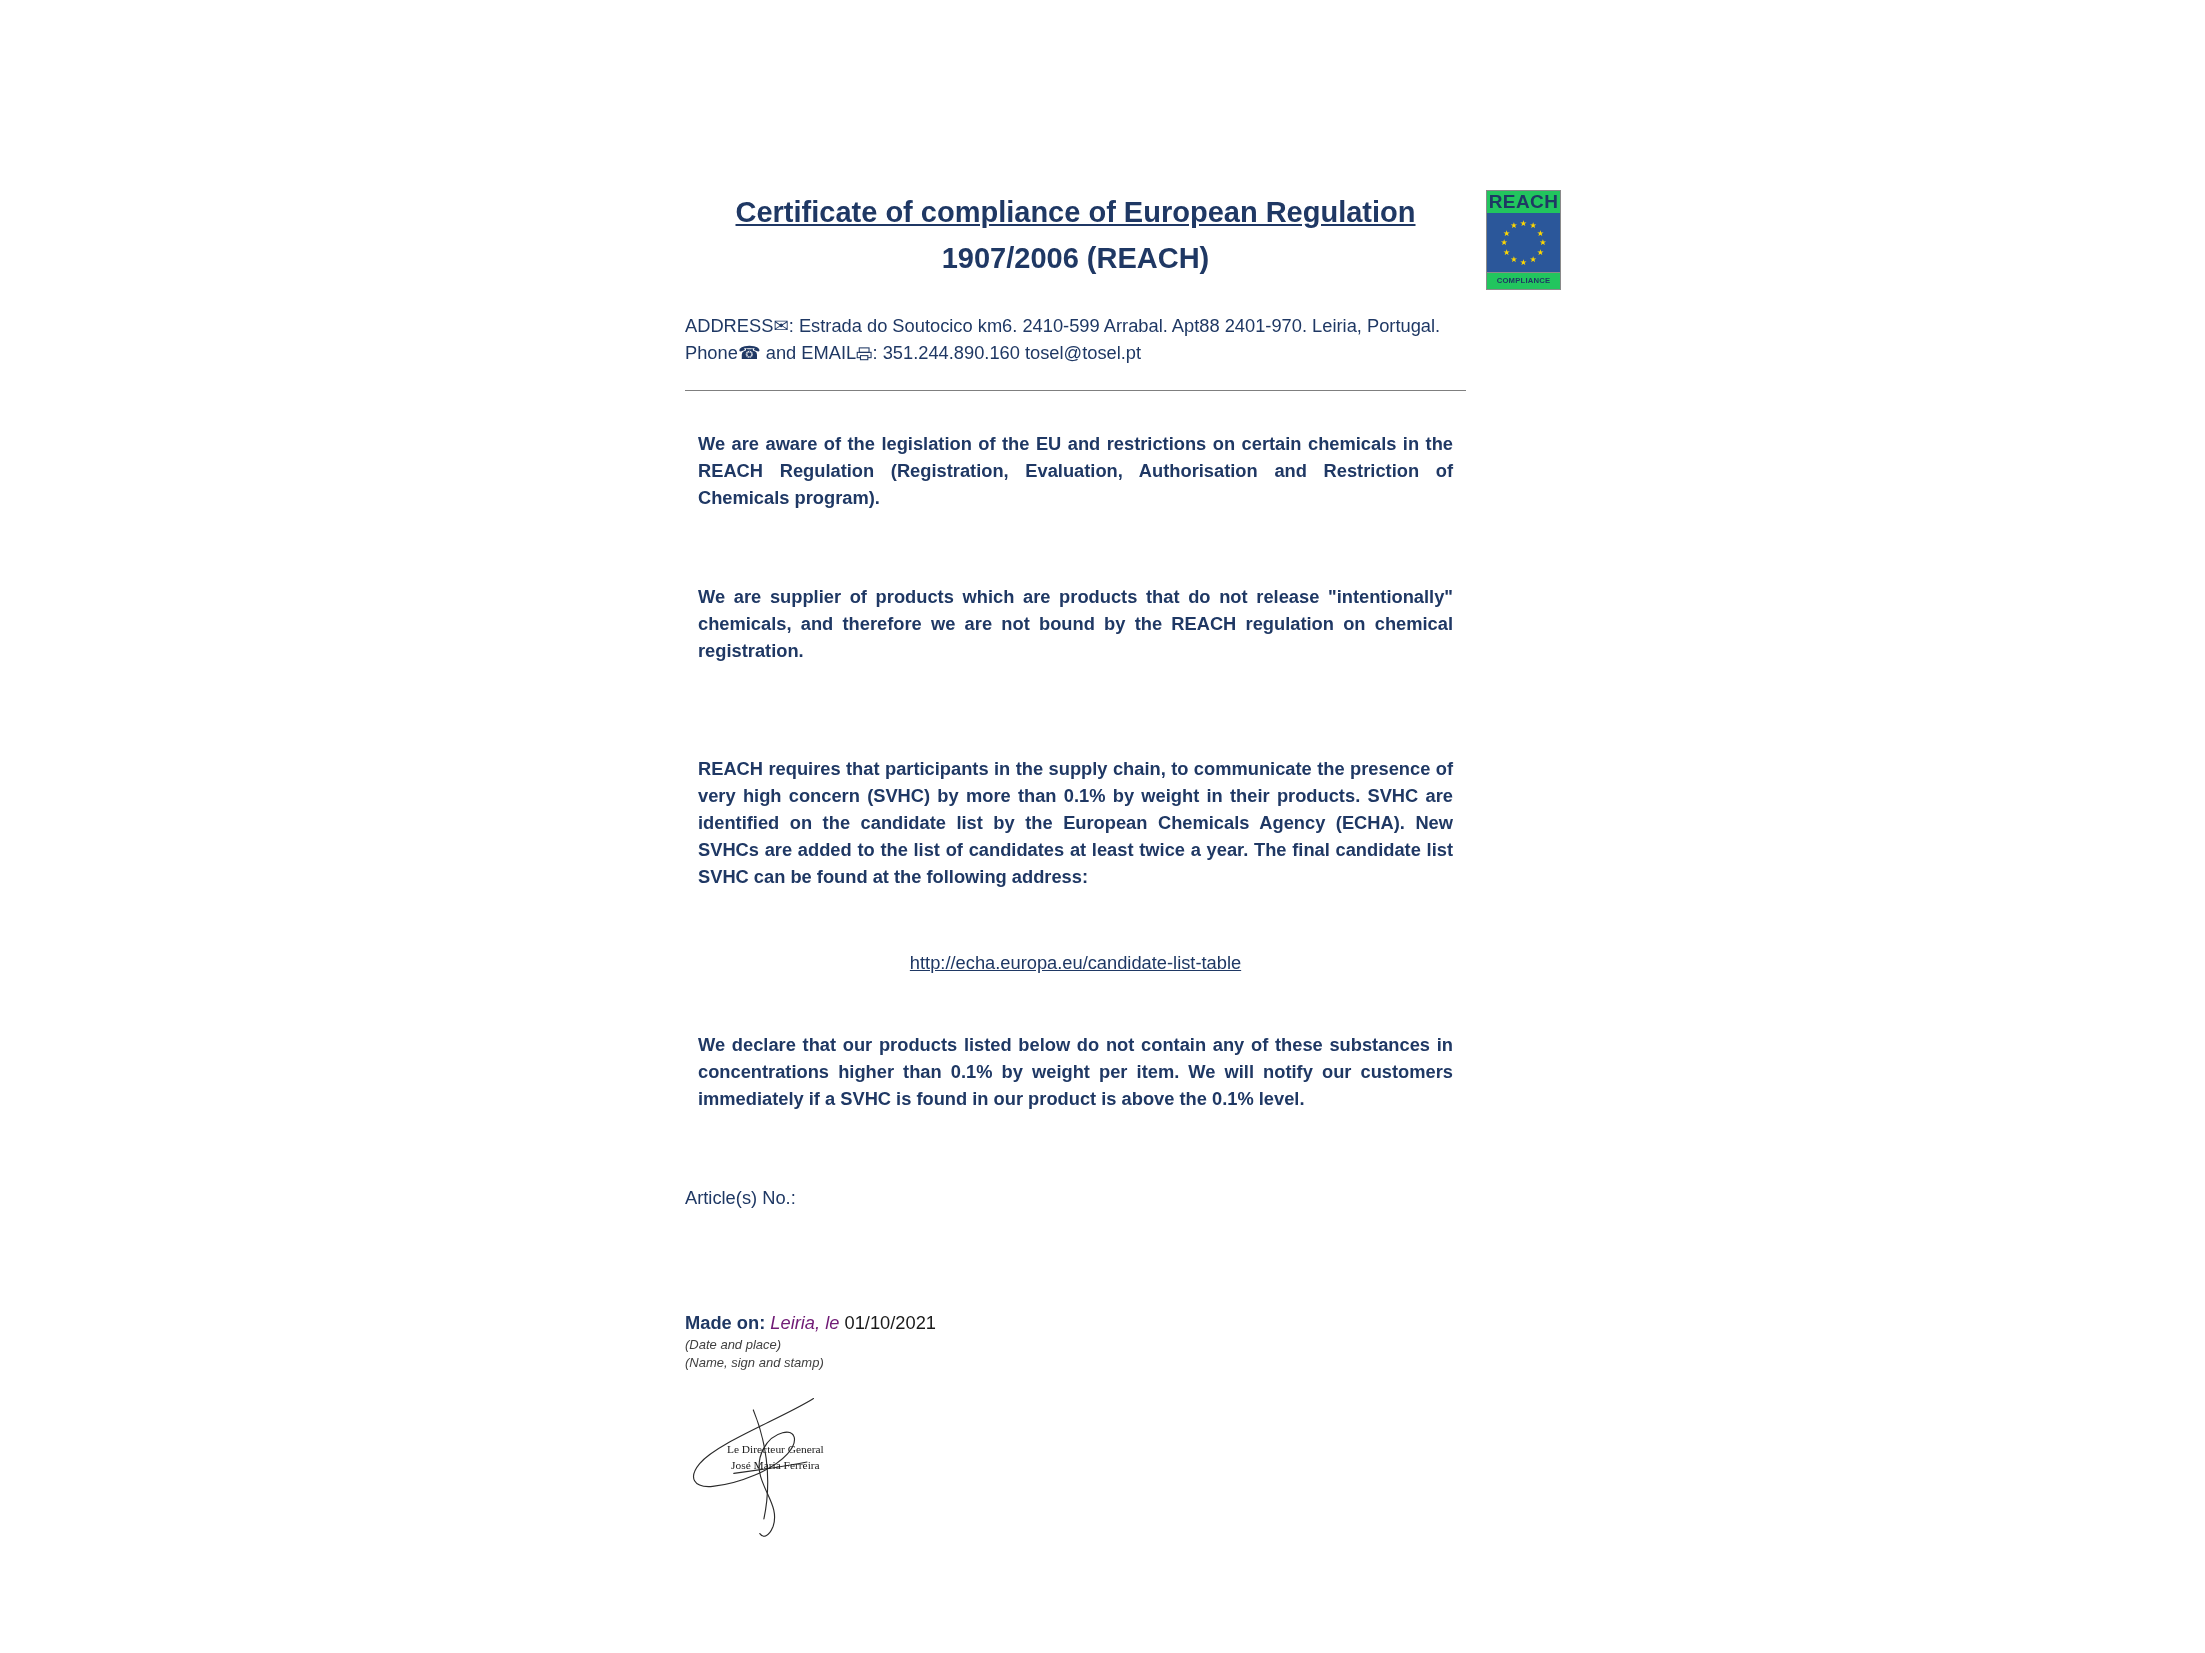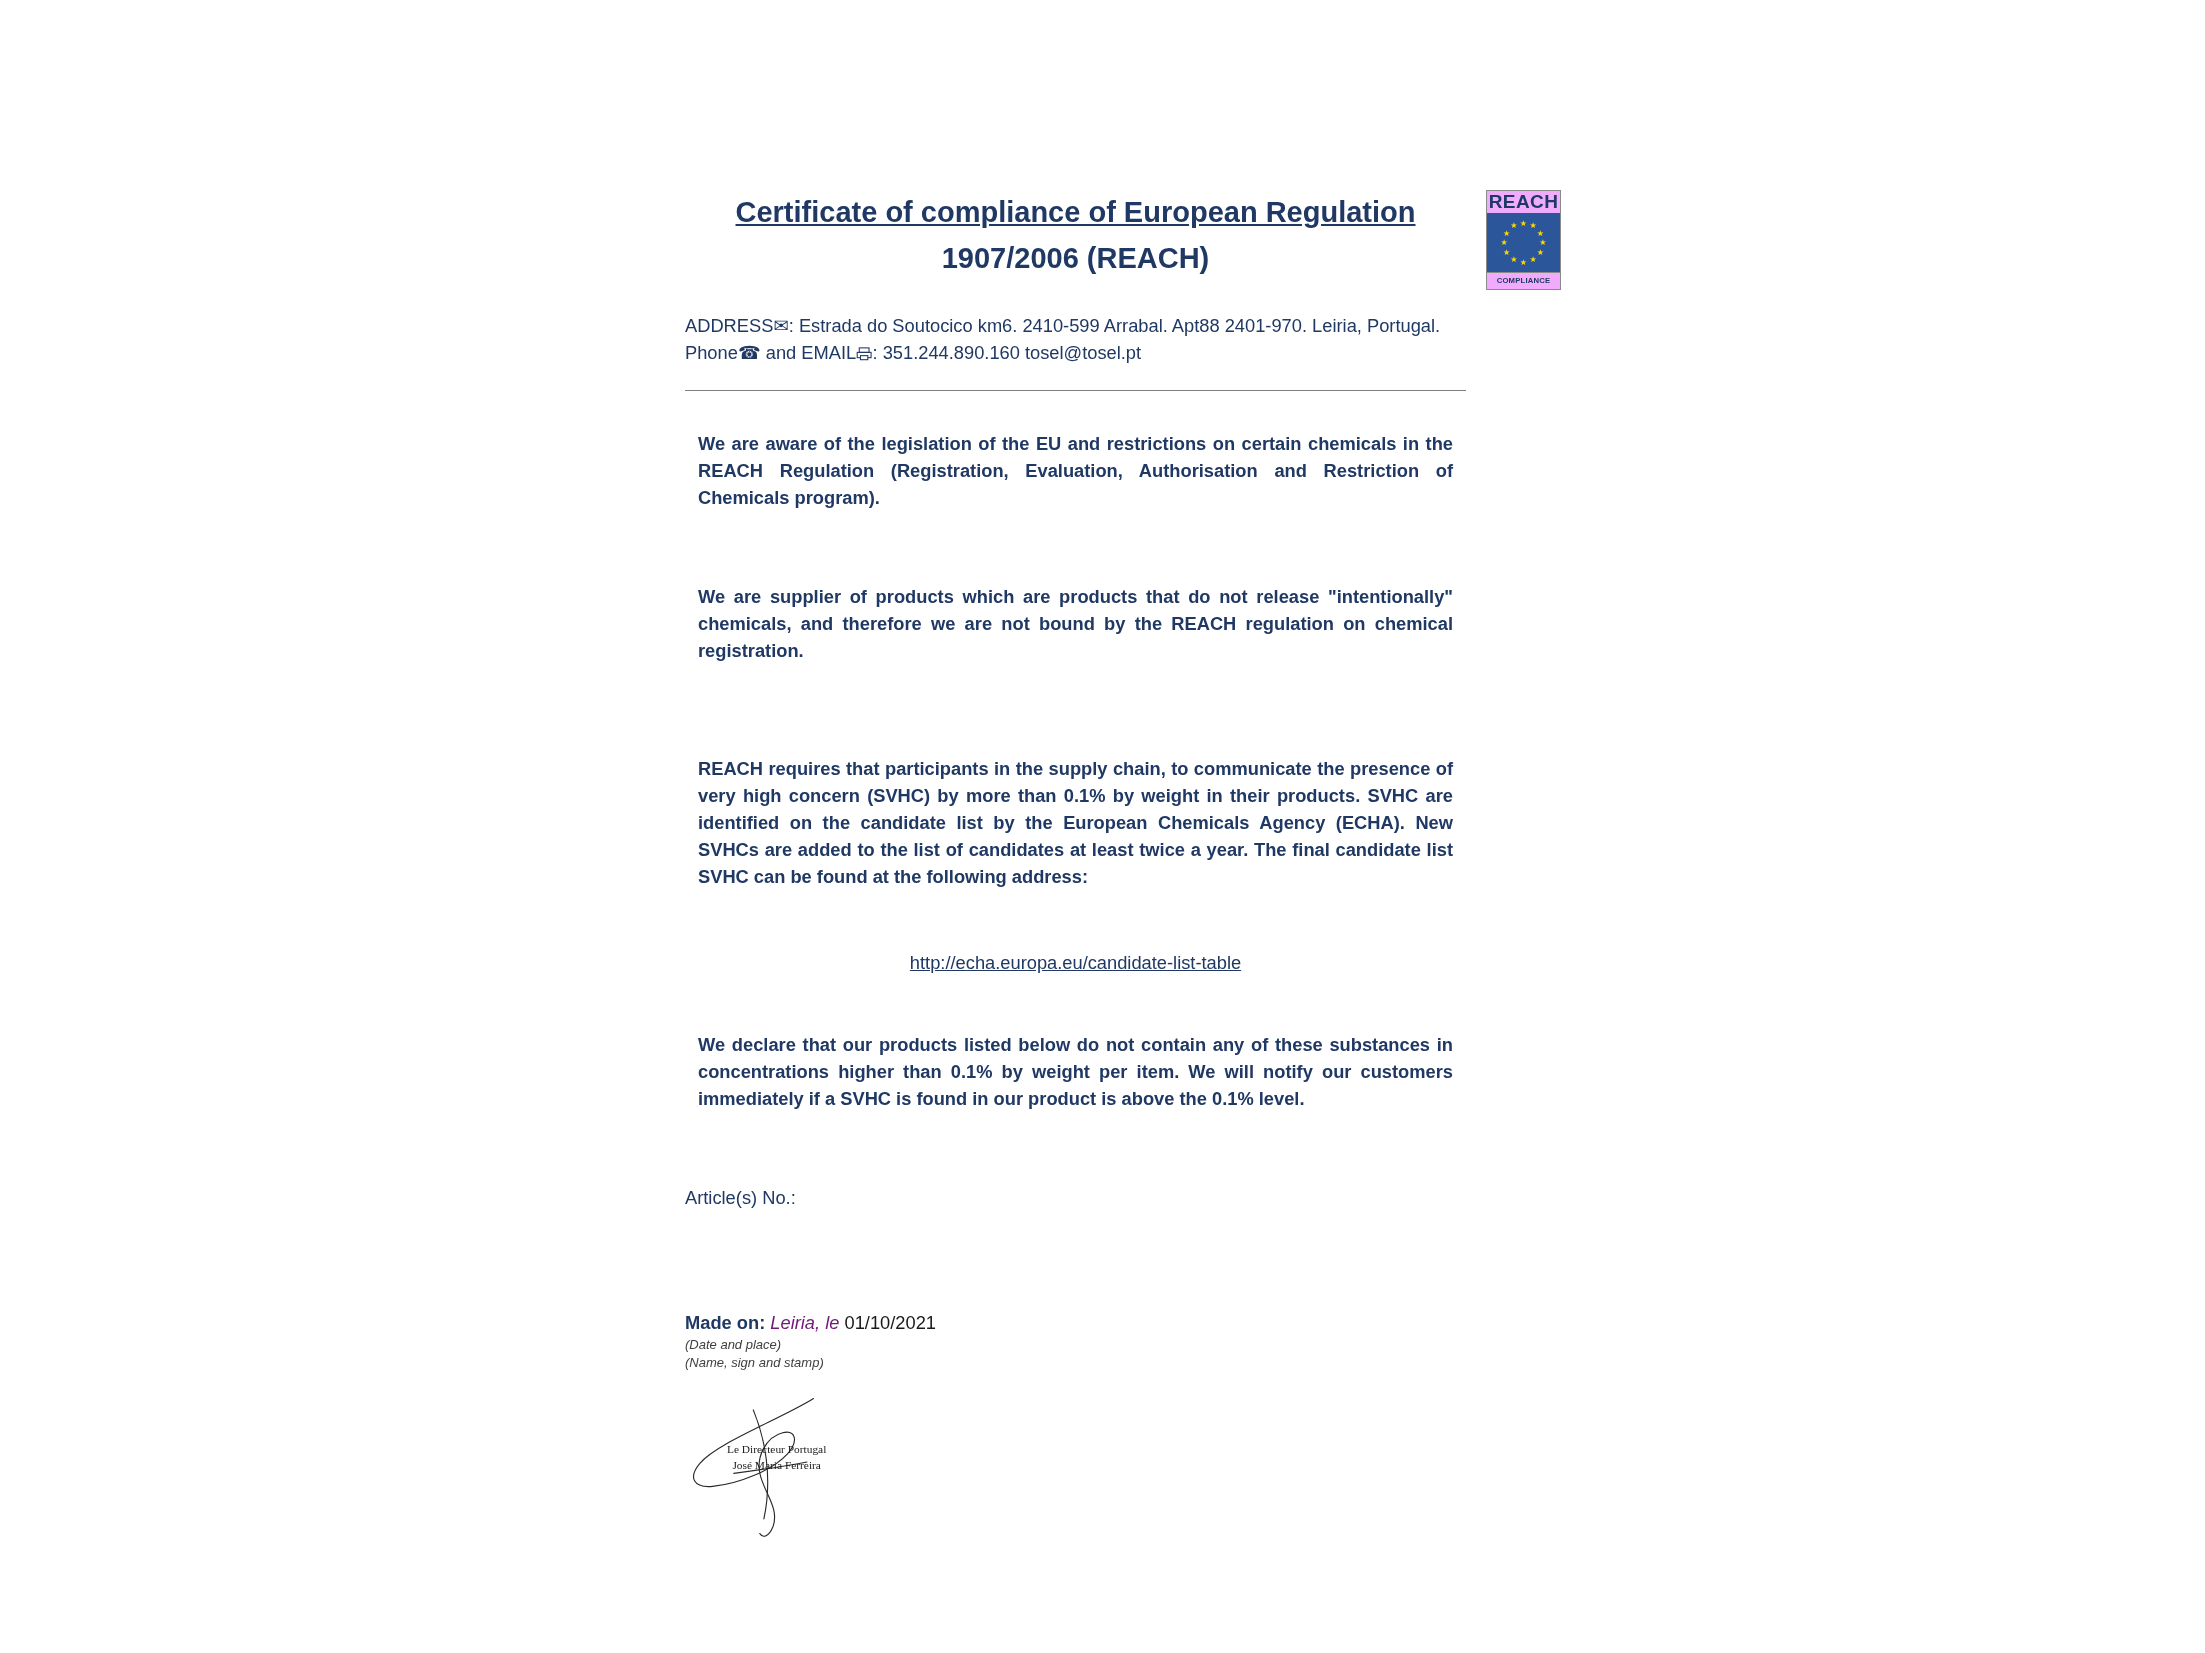--- a/index.html
+++ b/index.html
@@ -76,21 +76,21 @@
     text-align: center;
     white-space: nowrap;
   }
   
   .reach-logo {
     position: absolute;
     left: 1486px;
     top: 190px;
     width: 75px;
     border: 0.8px solid #8a8a8a;
-    background: #f0abfc;
+    background: #22c55e;
   }
   .reach-logo-top {
     text-align: center;
     font-weight: bold;
     font-size: 19px;
     line-height: 22px;
     color: #1F3864;
     letter-spacing: 0.4px;
   }
   .reach-logo-stars {
@@ -177,20 +177,20 @@
 
     <div class="signature-block">
       <svg class="signature-svg" width="244" height="147" viewBox="0 0 300 180" xmlns="http://www.w3.org/2000/svg">
         <g fill="none" stroke="#2a2a2a" stroke-width="1.4" stroke-linecap="round">
           <path d="M158 4 C 120 28, 40 58, 18 84 C 4 101, 10 114, 34 112 C 66 109, 108 92, 126 72 C 140 56, 136 42, 120 46 C 100 51, 86 76, 93 100 C 100 124, 116 140, 108 162 C 103 174, 96 176, 92 170"></path>
           <path d="M84 18 C 98 52, 108 100, 97 152"></path>
           <path d="M60 96 C 90 92, 130 86, 150 82"></path>
         </g>
       </svg>
       <div class="stamp-text">
-        <div>Le Directeur Portugal</div>
+        <div>Le Directeur General</div>
         <div>José Maria Ferreira</div>
       </div>
     </div>
 
   </div>
 </div>
 
 
 </body></html>

